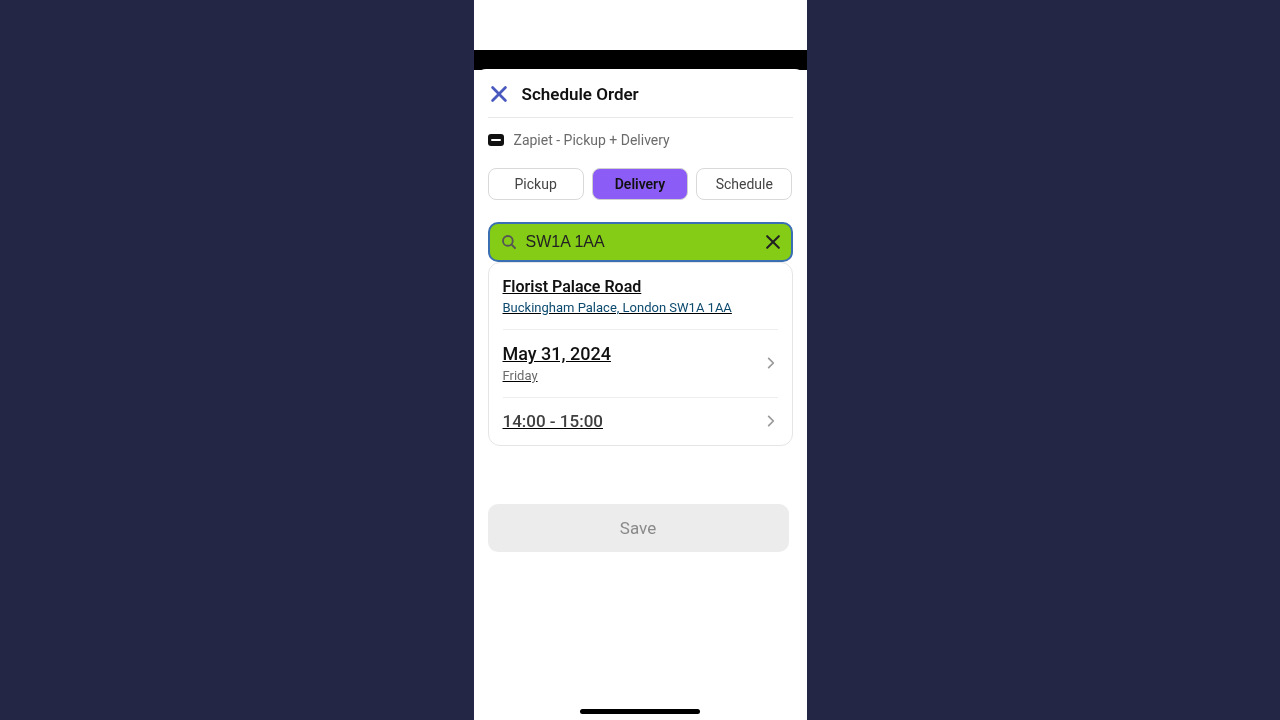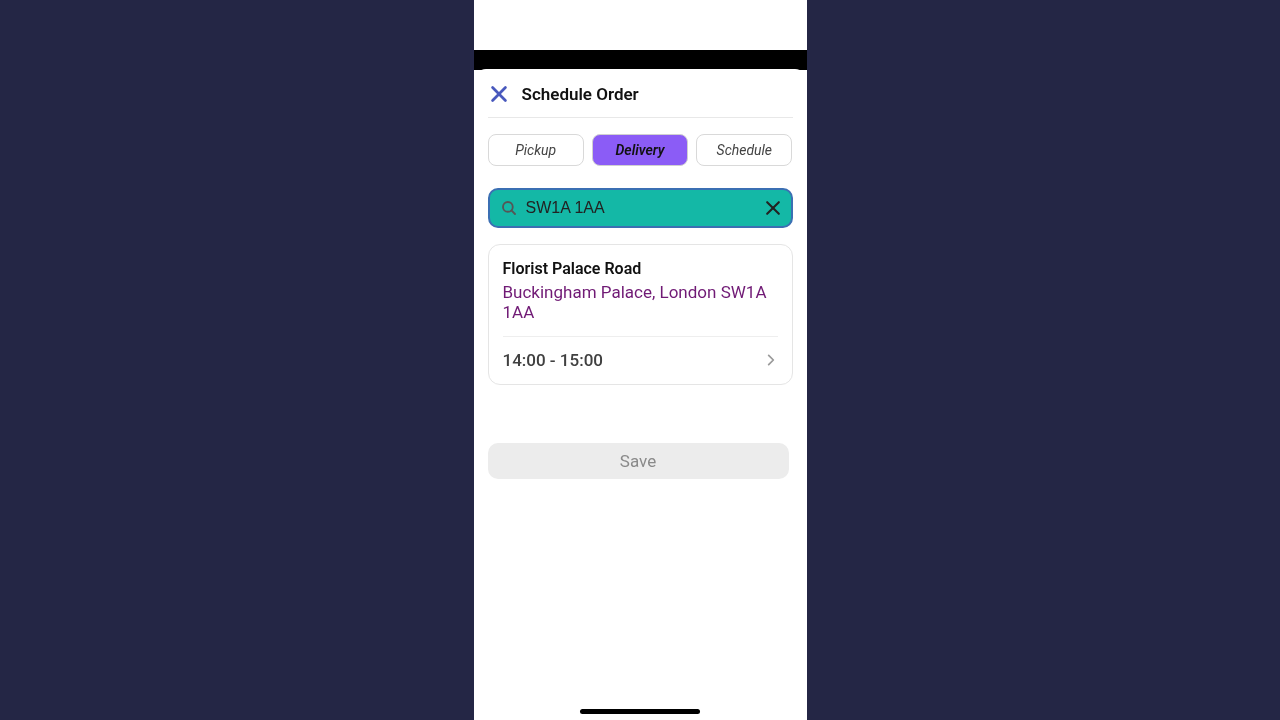--- a/index.html
+++ b/index.html
@@ -85,21 +85,20 @@
     border-radius:1px;
   }
   .provider-name {
     font-size: 14px;
     color: #6b6b6b;
   }
   .segmented {
     display: flex;
     gap: 8px;
     padding: 16px 14px 12px 14px;
-    font-style: italic;
   }
   .seg-btn {
     flex: 1;
     height: 32px;
     border: 1px solid #d9d9d9;
     border-radius: 8px;
     background: #fff;
     font-size: 14px;
     color: #444;
     display: flex;
@@ -115,63 +114,64 @@
   }
   .search-wrap {
     margin: 10px 14px 0 14px;
   }
   .search-box {
     display: flex;
     align-items: center;
     height: 40px;
     border: 2px solid #3b6fb3;
     border-radius: 10px;
-    background: #14b8a6;
+    background: #84cc16;
     padding: 0 8px 0 10px;
   }
   .search-icon {
     width: 18px; height: 18px; color:#555; flex:0 0 18px;
     margin-right: 8px;
   }
   .search-input {
     flex: 1;
     border: none;
     background: transparent;
     outline: none;
     font-size: 16px;
     color: #222;
   }
   .clear-icon {
     width: 20px; height: 20px; color:#222; cursor:pointer; flex:0 0 20px;
   }
   .card {
-    margin: 16px 14px 0 14px;
+    margin: 0 14px 0 14px;
     border: 1px solid #e5e5e5;
     border-radius: 12px;
     background: #fff;
+    text-decoration: underline;
   }
   .card-row {
     padding: 14px 14px;
     position: relative;
   }
   .card-row + .card-row::before {
     content: "";
     position: absolute;
     left: 14px; right: 14px; top: 0;
     height: 1px;
     background: #eee;
   }
   .row-title {
     font-size: 16px;
     font-weight: 600;
     color: #111;
   }
   .row-sub {
-    font-size: 17px;
-    color: #701a75;
+    font-size: 13px;
+    color: #0c4a6e;
     margin-top: 4px;
   }
   .row-date {
     font-size: 18px;
     font-weight: 500;
     color: #111;
   }
   .row-day {
     font-size: 13px;
     color: #6b6b6b;
@@ -186,21 +186,21 @@
     position: absolute;
     right: 14px;
     top: 50%;
     transform: translateY(-50%);
     width: 14px; height: 14px;
     color: #9a9a9a;
   }
   .clickable { cursor:pointer; }
   .save-btn {
     margin: 58px 18px 0 14px;
-    height: 36px;
+    height: 48px;
     border: none;
     border-radius: 10px;
     background: #ececec;
     color: #8a8a8a;
     font-size: 17px;
     font-weight: 400;
     display: flex;
     align-items: center;
     justify-content: center;
     cursor: pointer;
@@ -228,20 +228,24 @@
     <div class="sheet-header">
       <svg class="close-x" viewBox="0 0 24 24" fill="none" stroke="currentColor" stroke-width="3" stroke-linecap="round">
         <line x1="5" y1="5" x2="19" y2="19"></line>
         <line x1="19" y1="5" x2="5" y2="19"></line>
       </svg>
       <div class="sheet-title">Schedule Order</div>
     </div>
 
     <div class="divider"></div>
 
+    <div class="provider-row">
+      <div class="provider-chip"></div>
+      <div class="provider-name">Zapiet - Pickup + Delivery</div>
+    </div>
 
     <div class="segmented">
       <div class="seg-btn">Pickup</div>
       <div class="seg-btn active">Delivery</div>
       <div class="seg-btn">Schedule</div>
     </div>
 
     <div class="search-wrap">
       <div class="search-box">
         <svg class="search-icon" viewBox="0 0 24 24" fill="none" stroke="currentColor" stroke-width="2.5" stroke-linecap="round">
@@ -255,20 +259,27 @@
         </svg>
       </div>
     </div>
 
     <div class="card">
       <div class="card-row">
         <div class="row-title">Florist Palace Road</div>
         <div class="row-sub">Buckingham Palace, London SW1A 1AA</div>
       </div>
       <div class="card-row clickable">
+        <div class="row-date">May 31, 2024</div>
+        <div class="row-day">Friday</div>
+        <svg class="chevron" viewBox="0 0 24 24" fill="none" stroke="currentColor" stroke-width="3" stroke-linecap="round" stroke-linejoin="round">
+          <polyline points="8 4 16 12 8 20"></polyline>
+        </svg>
+      </div>
+      <div class="card-row clickable">
         <div class="row-time">14:00 - 15:00</div>
         <svg class="chevron" viewBox="0 0 24 24" fill="none" stroke="currentColor" stroke-width="3" stroke-linecap="round" stroke-linejoin="round">
           <polyline points="8 4 16 12 8 20"></polyline>
         </svg>
       </div>
     </div>
 
     <div class="save-btn">Save</div>
 
     <div class="home-indicator"></div>

